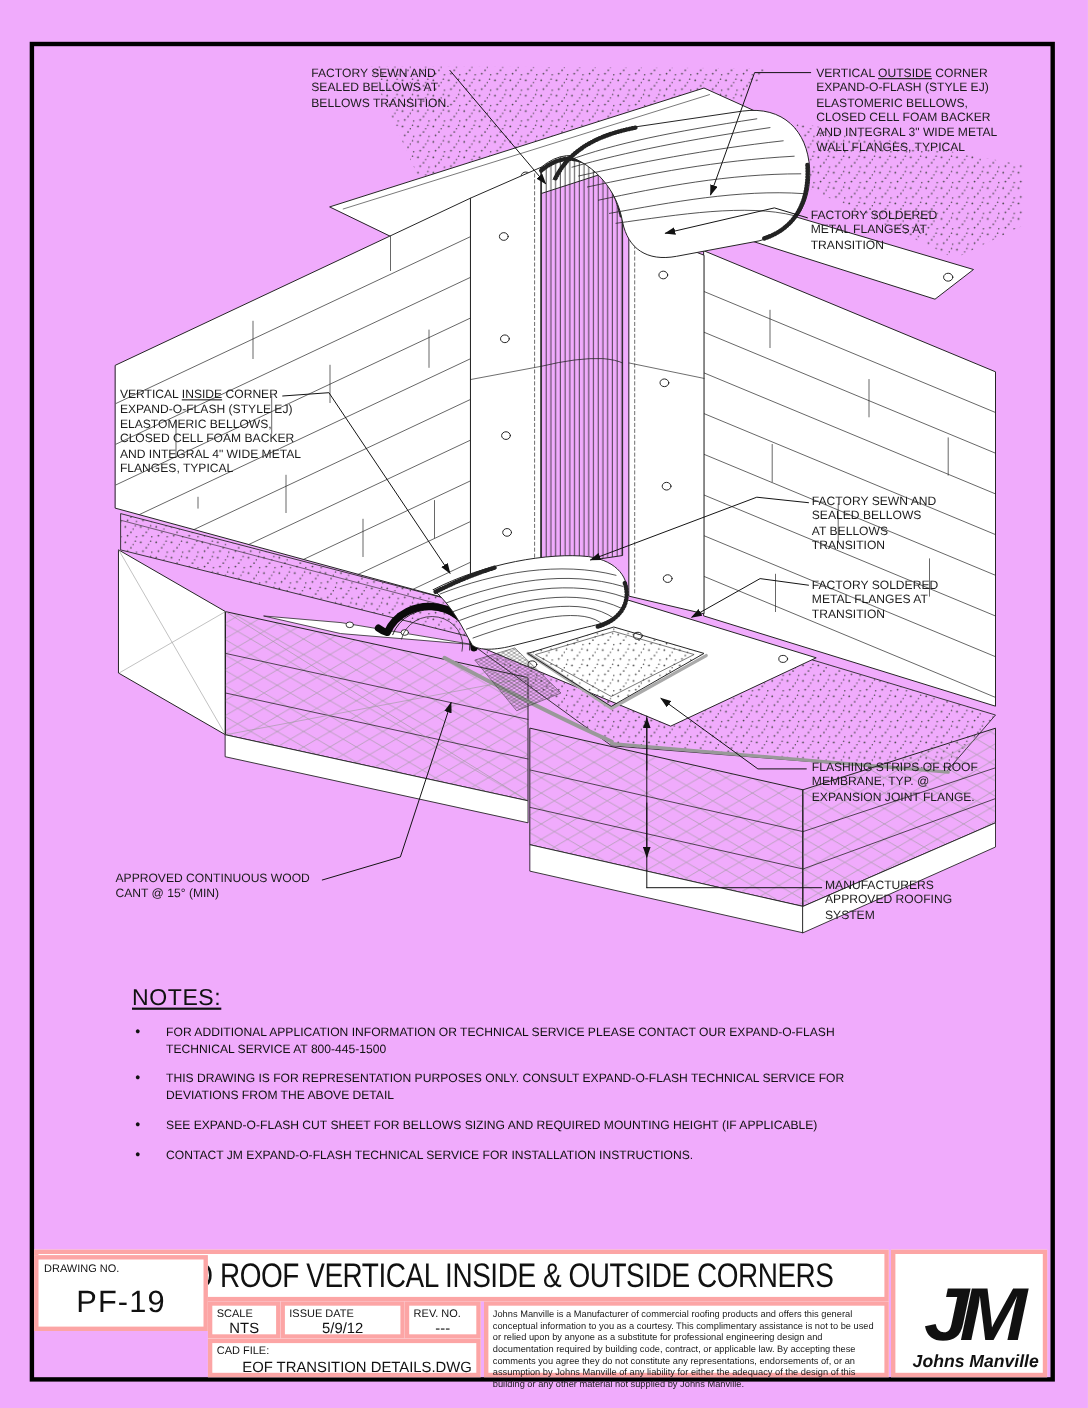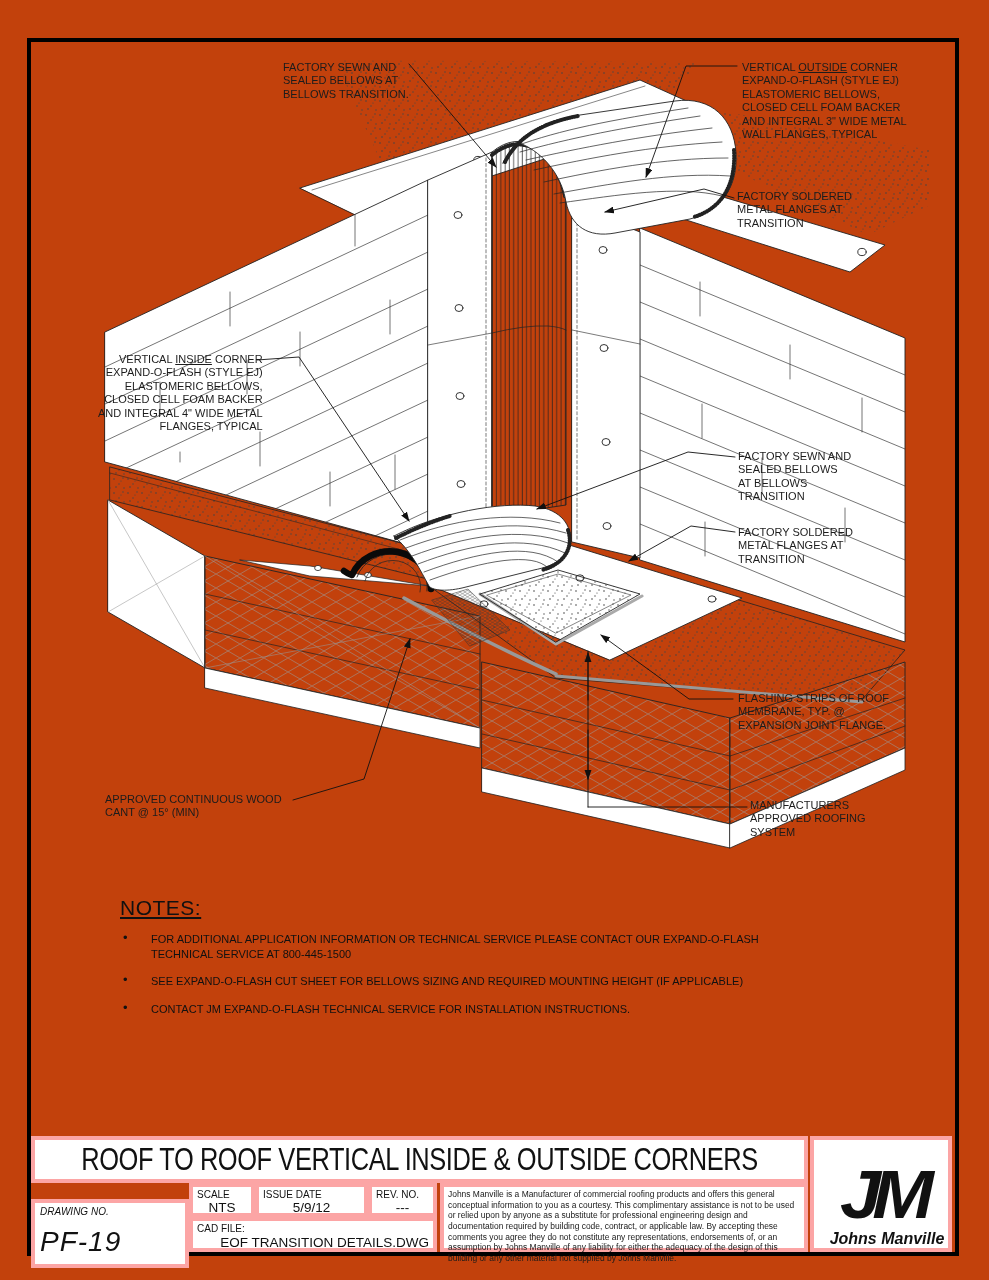--- a/index.html
+++ b/index.html
@@ -1,32 +1,32 @@
 <!DOCTYPE html>
 <html><head>
 <meta charset="utf-8">
 <style>
   html,body{margin:0;padding:0;background:#e8e8e8;}
   *{box-sizing:border-box;}
-  .page{position:relative;width:989px;height:1280px;background:#c2410c;
+  .page{position:relative;width:989px;height:1280px;background:#f0abfc;
         font-family:"Liberation Sans",sans-serif;color:#111;overflow:hidden;margin:0 auto;}
   .outer-border{position:absolute;left:27px;top:38px;width:932px;height:1218px;border:4px solid #000;}
   svg.draw{position:absolute;left:0;top:0;}
   .callout{position:absolute;font-size:11px;line-height:13.4px;white-space:pre-line;color:#1c1c1c;}
   .callout .u{text-decoration:underline;}
   .notes{position:absolute;left:120px;top:896px;width:760px;}
   .notes-heading{font-size:21px;letter-spacing:.5px;text-decoration:underline;margin:0 0 12px 0;font-weight:normal;}
   .notes ul{list-style:none;margin:0;padding:0;}
   .notes li{position:relative;padding-left:31px;margin-bottom:13px;font-size:11px;line-height:14.5px;width:700px;}
   .notes li::before{content:"\2022";position:absolute;left:3px;top:-1px;font-size:13px;}
   .tb{position:absolute;border:4px solid #fca5a5;background:#fff;}
   .tb-title{left:31px;top:1136px;width:777px;height:47px;display:flex;align-items:center;justify-content:center;overflow:hidden;}
   .tb-title span{font-size:31px;white-space:nowrap;transform:scaleX(.82);letter-spacing:-.5px;}
-  .tb-dno{left:31px;top:1199px;width:158px;height:69px;padding:3px 5px;font-style:italic;}
-  .tb-dno .val{font-size:28px;margin-top:9px;letter-spacing:1px;}
+  .tb-dno{left:31px;top:1141px;width:158px;height:69px;padding:3px 5px;}
+  .tb-dno .val{font-size:28px;text-align:center;margin-top:9px;letter-spacing:1px;}
   .tb-scale{left:189px;top:1183px;width:66px;height:34px;padding:2px 4px;}
   .tb-issue{left:255px;top:1183px;width:113px;height:34px;padding:2px 4px;}
   .tb-rev{left:368px;top:1183px;width:69px;height:34px;padding:2px 4px;}
   .tb-cad{left:189px;top:1217px;width:248px;height:35px;padding:2px 4px;}
   .lbl{font-size:10px;}
   .val-s{font-size:13.5px;text-align:center;margin-top:0px;}
   .tb-cad .val-s{text-align:right;margin-top:1px;}
   .tb-disc{left:440px;top:1183px;width:368px;height:69px;padding:2px 4px;font-size:8.45px;line-height:1.26;color:#1a1a1a;}
   .tb-jm{left:810px;top:1136px;width:142px;height:116px;display:flex;flex-direction:column;
          align-items:center;justify-content:flex-end;padding-left:12px;}
@@ -236,21 +236,21 @@
 EXPAND-O-FLASH (STYLE EJ)
 ELASTOMERIC BELLOWS,
 CLOSED CELL FOAM BACKER
 AND INTEGRAL  3" WIDE METAL
 WALL FLANGES, TYPICAL</span></div>
 
   <div class="callout" style="left:737px;top:190px;">FACTORY SOLDERED
 METAL FLANGES AT
 TRANSITION</div>
 
-  <div class="callout" style="left:98px;top:353px;text-align:right;"><span>VERTICAL </span><span class="u">INSIDE</span><span> CORNER
+  <div class="callout" style="left:109px;top:353px;"><span>VERTICAL </span><span class="u">INSIDE</span><span> CORNER
 EXPAND-O-FLASH (STYLE EJ)
 ELASTOMERIC BELLOWS,
 CLOSED CELL FOAM BACKER
 AND INTEGRAL  4" WIDE METAL
 FLANGES, TYPICAL</span></div>
 
   <div class="callout" style="left:738px;top:450px;">FACTORY SEWN AND
 SEALED BELLOWS
 AT BELLOWS
 TRANSITION</div>
@@ -267,20 +267,21 @@
 CANT @ 15° (MIN)</div>
 
   <div class="callout" style="left:750px;top:799px;">MANUFACTURERS
 APPROVED ROOFING
 SYSTEM</div>
 
   <div class="notes">
     <h2 class="notes-heading">NOTES:</h2>
     <ul>
       <li>FOR ADDITIONAL APPLICATION INFORMATION OR TECHNICAL SERVICE PLEASE CONTACT OUR EXPAND-O-FLASH TECHNICAL SERVICE AT 800-445-1500</li>
+      <li>THIS DRAWING IS FOR REPRESENTATION PURPOSES ONLY. CONSULT EXPAND-O-FLASH TECHNICAL SERVICE FOR DEVIATIONS FROM THE ABOVE DETAIL</li>
       <li>SEE EXPAND-O-FLASH CUT SHEET FOR BELLOWS SIZING AND REQUIRED MOUNTING HEIGHT (IF APPLICABLE)</li>
       <li>CONTACT JM EXPAND-O-FLASH TECHNICAL SERVICE FOR INSTALLATION INSTRUCTIONS.</li>
     </ul>
   </div>
 
   <div class="tb tb-title">
     <span>ROOF TO ROOF VERTICAL INSIDE &amp; OUTSIDE CORNERS</span>
   </div>
 
   <div class="tb tb-dno">

